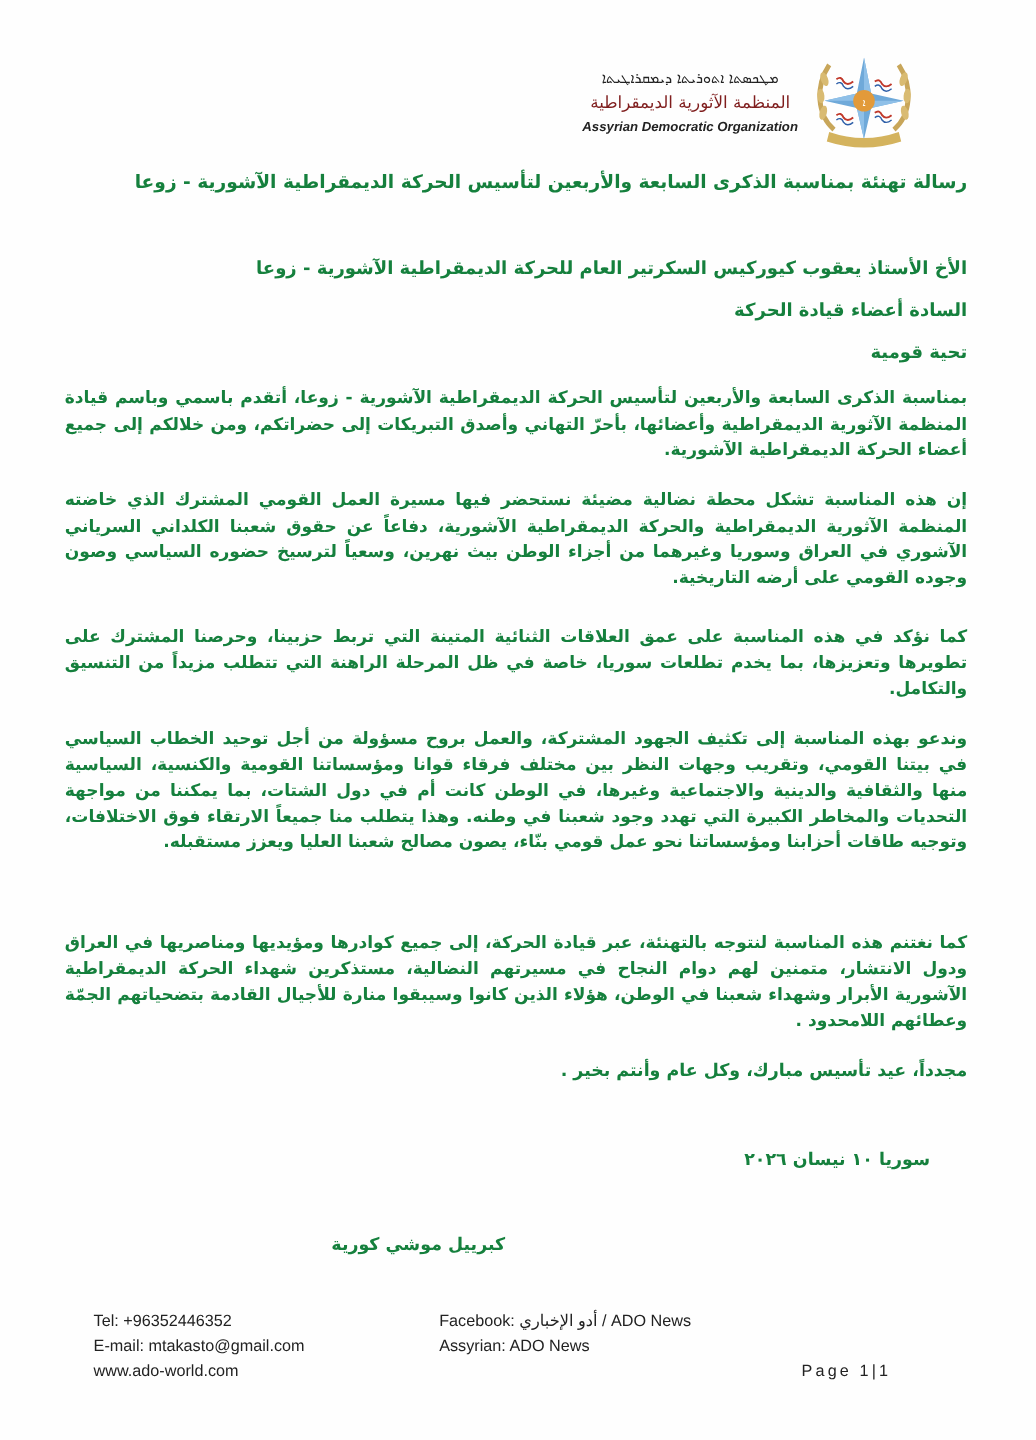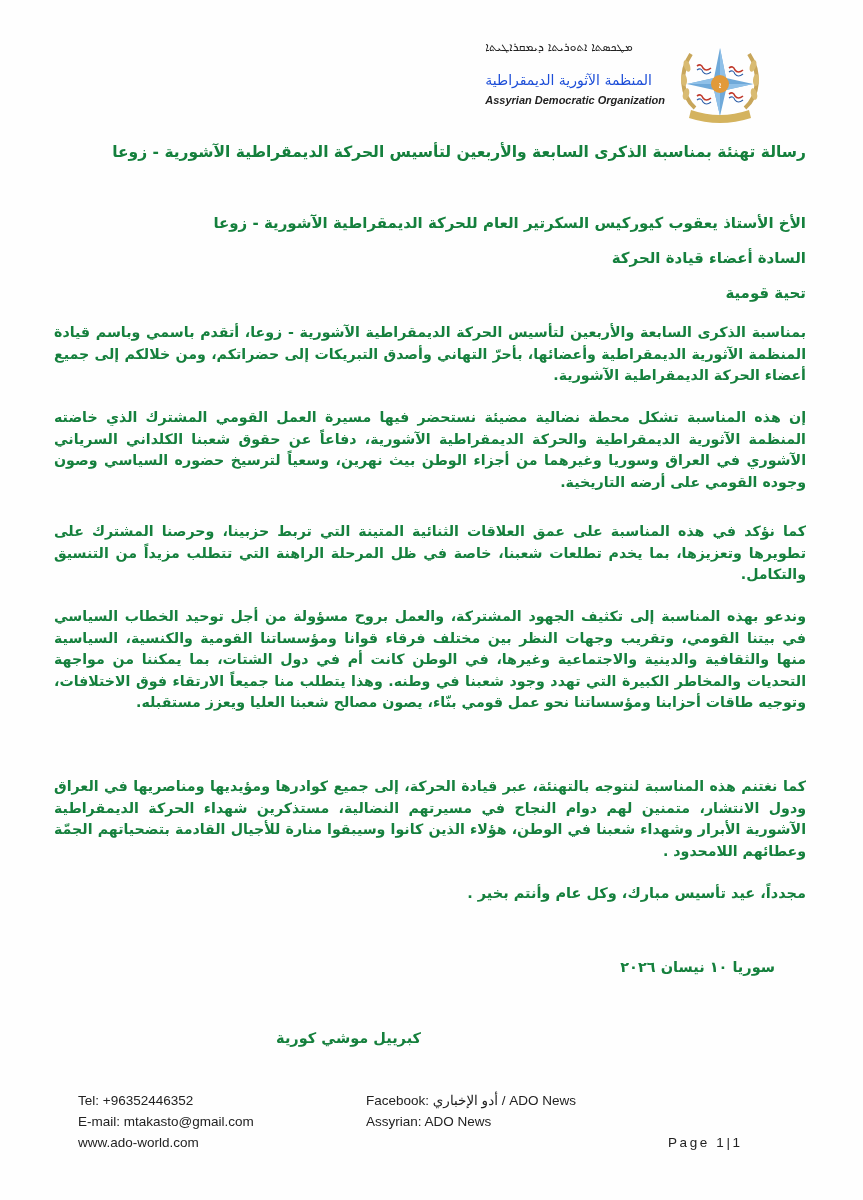--- a/index.html
+++ b/index.html
@@ -2,23 +2,23 @@
 <html><head>
 <meta charset="utf-8">
 <style>
   html, body { margin: 0; padding: 0; background: #ffffff; }
   body { width: 863px; height: 1200px; position: relative; overflow: hidden; font-family: "DejaVu Sans", sans-serif; color: #111; }
   .page { position: absolute; left: 0; top: 0; width: 863px; height: 1200px; background: #fefefe; }
 
   
   .header { position: absolute; top: 40px; right: 100px; width: 420px; height: 90px; }
   .logo { position: absolute; right: 0; top: 4px; width: 86px; height: 82px; }
-  .org-block { position: absolute; right: 98px; top: 0; text-align: left; }
+  .org-block { position: absolute; right: 98px; top: 18px; text-align: center; }
   .org-syriac { font-family: "DejaVu Serif", serif; font-size: 12px; letter-spacing: 1px; color: #222; height: 14px; line-height: 14px; direction: rtl; }
-  .org-arabic { font-family: "DejaVu Sans", sans-serif; font-size: 14px; color: #1d4ed8; direction: rtl; line-height: 20px; margin-top: 16px; }
+  .org-arabic { font-family: "DejaVu Sans", sans-serif; font-size: 14px; color: #7f1d1d; direction: rtl; line-height: 20px; margin-top: 4px; }
   .org-english { font-family: "Liberation Sans", sans-serif; font-size: 11px; font-weight: bold; color: #222; margin-top: 4px; font-style: italic; }
 
   
   .rtl { direction: rtl; text-align: right; font-family: "DejaVu Sans", sans-serif; font-weight: bold; color: #15803d; }
   .title { position: absolute; top: 140px; right: 57px; width: 740px; font-size: 15.5px; line-height: 24px; }
   .salutation { position: absolute; right: 57px; width: 740px; font-size: 15px; line-height: 22px; }
   .sal1 { top: 212px; }
   .sal2 { top: 247px; }
   .sal3 { top: 282px; }
 
@@ -94,21 +94,21 @@
   </div>
 
   <div class="title rtl">رسالة تهنئة بمناسبة الذكرى السابعة والأربعين لتأسيس الحركة الديمقراطية الآشورية - زوعا</div>
 
   <div class="salutation sal1 rtl">الأخ الأستاذ يعقوب كيوركيس السكرتير العام للحركة الديمقراطية الآشورية - زوعا</div>
   <div class="salutation sal2 rtl">السادة أعضاء قيادة الحركة</div>
   <div class="salutation sal3 rtl">تحية قومية</div>
 
   <div class="para p1 rtl">بمناسبة الذكرى السابعة والأربعين لتأسيس الحركة الديمقراطية الآشورية - زوعا، أتقدم باسمي وباسم قيادة المنظمة الآثورية الديمقراطية وأعضائها، بأحرّ التهاني وأصدق التبريكات إلى حضراتكم، ومن خلالكم إلى جميع أعضاء الحركة الديمقراطية الآشورية.</div>
   <div class="para p2 rtl">إن هذه المناسبة تشكل محطة نضالية مضيئة نستحضر فيها مسيرة العمل القومي المشترك الذي خاضته المنظمة الآثورية الديمقراطية والحركة الديمقراطية الآشورية، دفاعاً عن حقوق شعبنا الكلداني السرياني الآشوري في العراق وسوريا وغيرهما من أجزاء الوطن بيث نهرين، وسعياً لترسيخ حضوره السياسي وصون وجوده القومي على أرضه التاريخية.</div>
-  <div class="para p3 rtl">كما نؤكد في هذه المناسبة على عمق العلاقات الثنائية المتينة التي تربط حزبينا، وحرصنا المشترك على تطويرها وتعزيزها، بما يخدم تطلعات شعبنا، خاصة في ظل المرحلة الراهنة التي تتطلب مزيداً من التنسيق والتكامل.</div>
+  <div class="para p3 rtl">كما نؤكد في هذه المناسبة على عمق العلاقات الثنائية المتينة التي تربط حزبينا، وحرصنا المشترك على تطويرها وتعزيزها، بما يخدم تطلعات سوريا، خاصة في ظل المرحلة الراهنة التي تتطلب مزيداً من التنسيق والتكامل.</div>
   <div class="para p4 rtl">وندعو بهذه المناسبة إلى تكثيف الجهود المشتركة، والعمل بروح مسؤولة من أجل توحيد الخطاب السياسي في بيتنا القومي، وتقريب وجهات النظر بين مختلف فرقاء قوانا ومؤسساتنا القومية والكنسية، السياسية منها والثقافية والدينية والاجتماعية وغيرها، في الوطن كانت أم في دول الشتات، بما يمكننا من مواجهة التحديات والمخاطر الكبيرة التي تهدد وجود شعبنا في وطنه. وهذا يتطلب منا جميعاً الارتقاء فوق الاختلافات، وتوجيه طاقات أحزابنا ومؤسساتنا نحو عمل قومي بنّاء، يصون مصالح شعبنا العليا ويعزز مستقبله.</div>
   <div class="para p5 rtl">كما نغتنم هذه المناسبة لنتوجه بالتهنئة، عبر قيادة الحركة، إلى جميع كوادرها ومؤيديها ومناصريها في العراق ودول الانتشار، متمنين لهم دوام النجاح في مسيرتهم النضالية، مستذكرين شهداء الحركة الديمقراطية الآشورية الأبرار وشهداء شعبنا في الوطن، هؤلاء الذين كانوا وسيبقوا منارة للأجيال القادمة بتضحياتهم الجمّة وعطائهم اللامحدود .</div>
 
   <div class="closing rtl">مجدداً، عيد تأسيس مبارك، وكل عام وأنتم بخير .</div>
 
   <div class="date rtl">سوريا ١٠ نيسان ٢٠٢٦</div>
   <div class="sig-name rtl">كبرييل موشي كورية</div>
 
   <div class="footer">
     <div class="footer-col footer-left">

